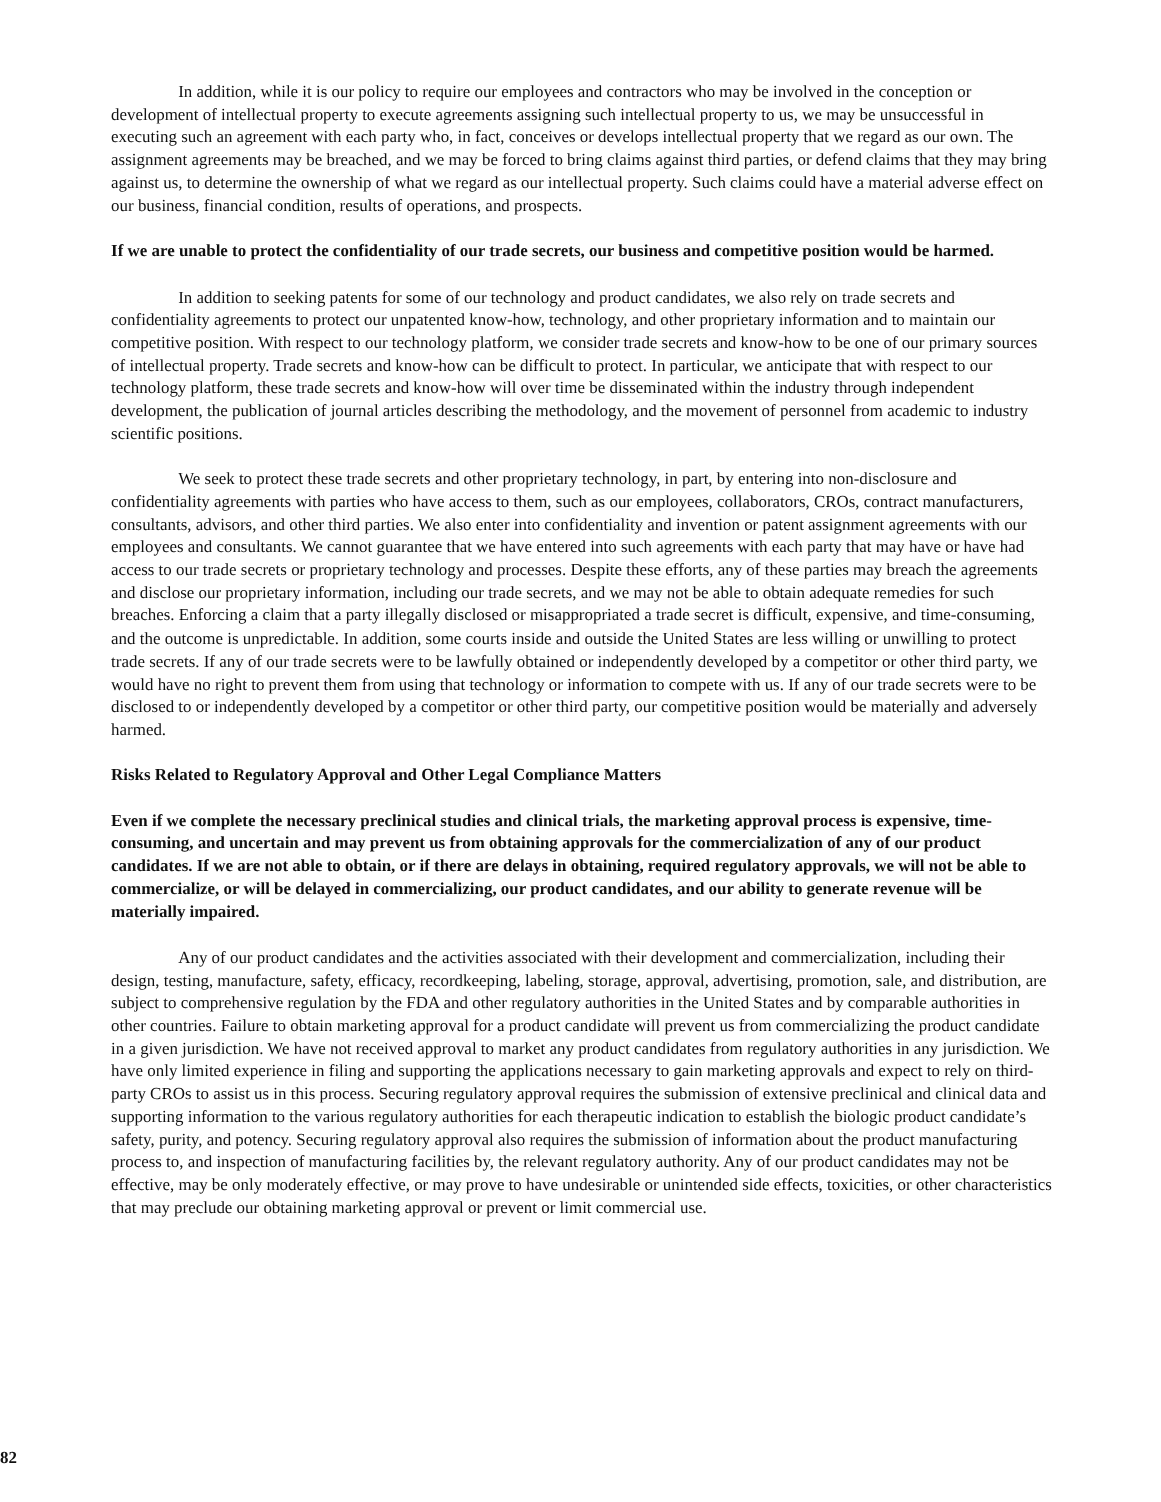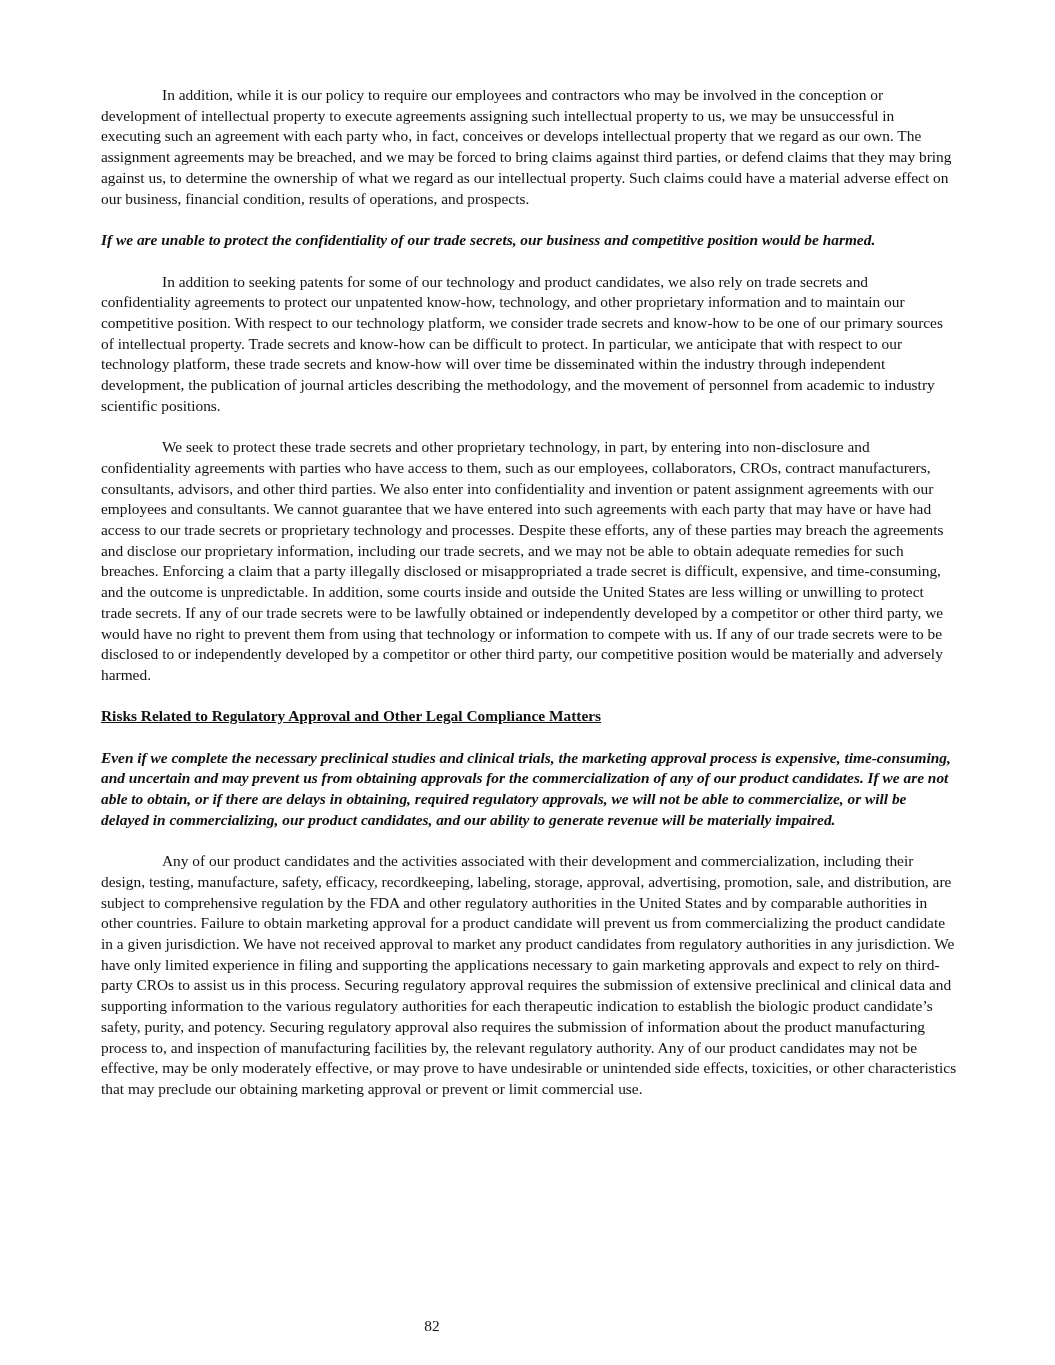--- a/index.html
+++ b/index.html
@@ -14,31 +14,32 @@
     .page {
       position: absolute;
       left: 101px;
       top: 74px;
       width: 856px;
       font-size: 15.4px;
       line-height: 20.7px;
     }
     p { margin: 0 0 20.7px 0; }
     .indent { text-indent: 61px; }
-    .heading-ital { font-weight: bold; font-style: italic; }
-    .heading-bold { font-weight: bold; text-decoration: underline; }
-    .p1 { margin-bottom: 21px; margin-top: 11px; }
+    .heading-ital { font-weight: bold; }
+    .heading-bold { font-weight: bold; }
+    .p1 { margin-bottom: 21px; }
     .page-number {
       position: absolute;
       left: 0;
       width: 864px;
       top: 1316px;
-      text-align: center;
+      text-align: left;
       font-size: 15.4px;
       line-height: 20px;
+      font-weight: bold;
     }
   </style>
 </head>
 <body>
 
 <div class="page">
   <p class="indent p1">In addition, while it is our policy to require our employees and contractors who may be involved in the conception or development of intellectual property to execute agreements assigning such intellectual property to us, we may be unsuccessful in executing such an agreement with each party who, in fact, conceives or develops intellectual property that we regard as our own. The assignment agreements may be breached, and we may be forced to bring claims against third parties, or defend claims that they may bring against us, to determine the ownership of what we regard as our intellectual property. Such claims could have a material adverse effect on our business, financial condition, results of operations, and prospects.</p>
   <p class="heading-ital">If we are unable to protect the confidentiality of our trade secrets, our business and competitive position would be harmed.</p>
   <p class="indent">In addition to seeking patents for some of our technology and product candidates, we also rely on trade secrets and confidentiality agreements to protect our unpatented know-how, technology, and other proprietary information and to maintain our competitive position. With respect to our technology platform, we consider trade secrets and know-how to be one of our primary sources of intellectual property. Trade secrets and know-how can be difficult to protect. In particular, we anticipate that with respect to our technology platform, these trade secrets and know-how will over time be disseminated within the industry through independent development, the publication of journal articles describing the methodology, and the movement of personnel from academic to industry scientific positions.</p>
   <p class="indent">We seek to protect these trade secrets and other proprietary technology, in part, by entering into non-disclosure and confidentiality agreements with parties who have access to them, such as our employees, collaborators, CROs, contract manufacturers, consultants, advisors, and other third parties. We also enter into confidentiality and invention or patent assignment agreements with our employees and consultants. We cannot guarantee that we have entered into such agreements with each party that may have or have had access to our trade secrets or proprietary technology and processes. Despite these efforts, any of these parties may breach the agreements and disclose our proprietary information, including our trade secrets, and we may not be able to obtain adequate remedies for such breaches. Enforcing a claim that a party illegally disclosed or misappropriated a trade secret is difficult, expensive, and time-consuming, and the outcome is unpredictable. In addition, some courts inside and outside the United States are less willing or unwilling to protect trade secrets. If any of our trade secrets were to be lawfully obtained or independently developed by a competitor or other third party, we would have no right to prevent them from using that technology or information to compete with us. If any of our trade secrets were to be disclosed to or independently developed by a competitor or other third party, our competitive position would be materially and adversely harmed.</p>

